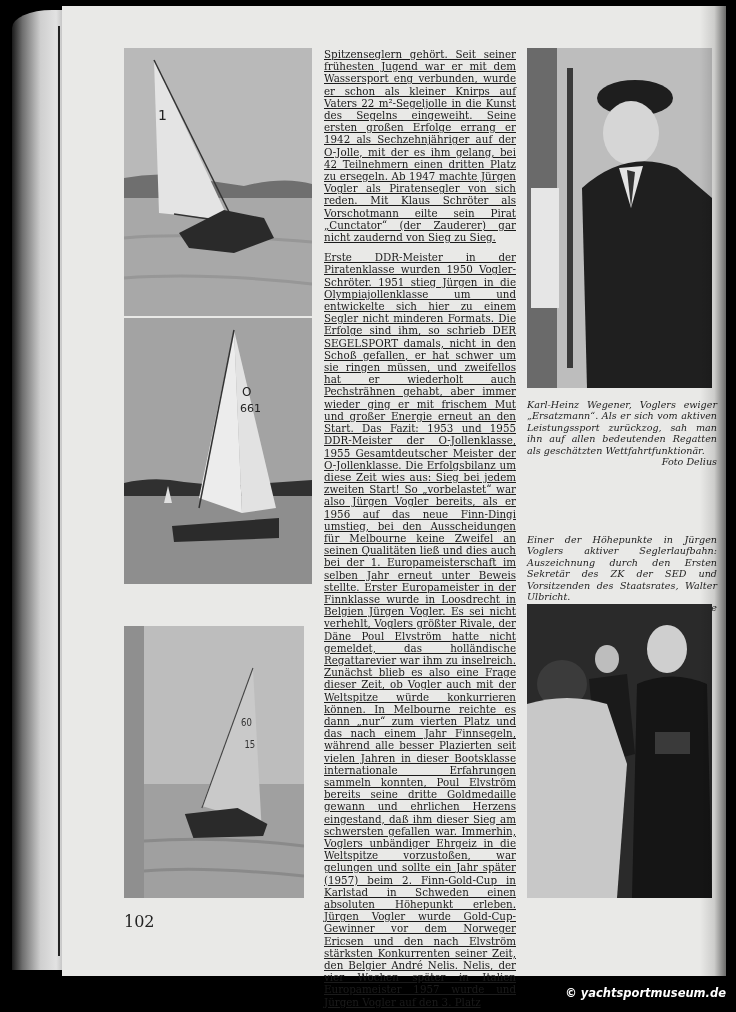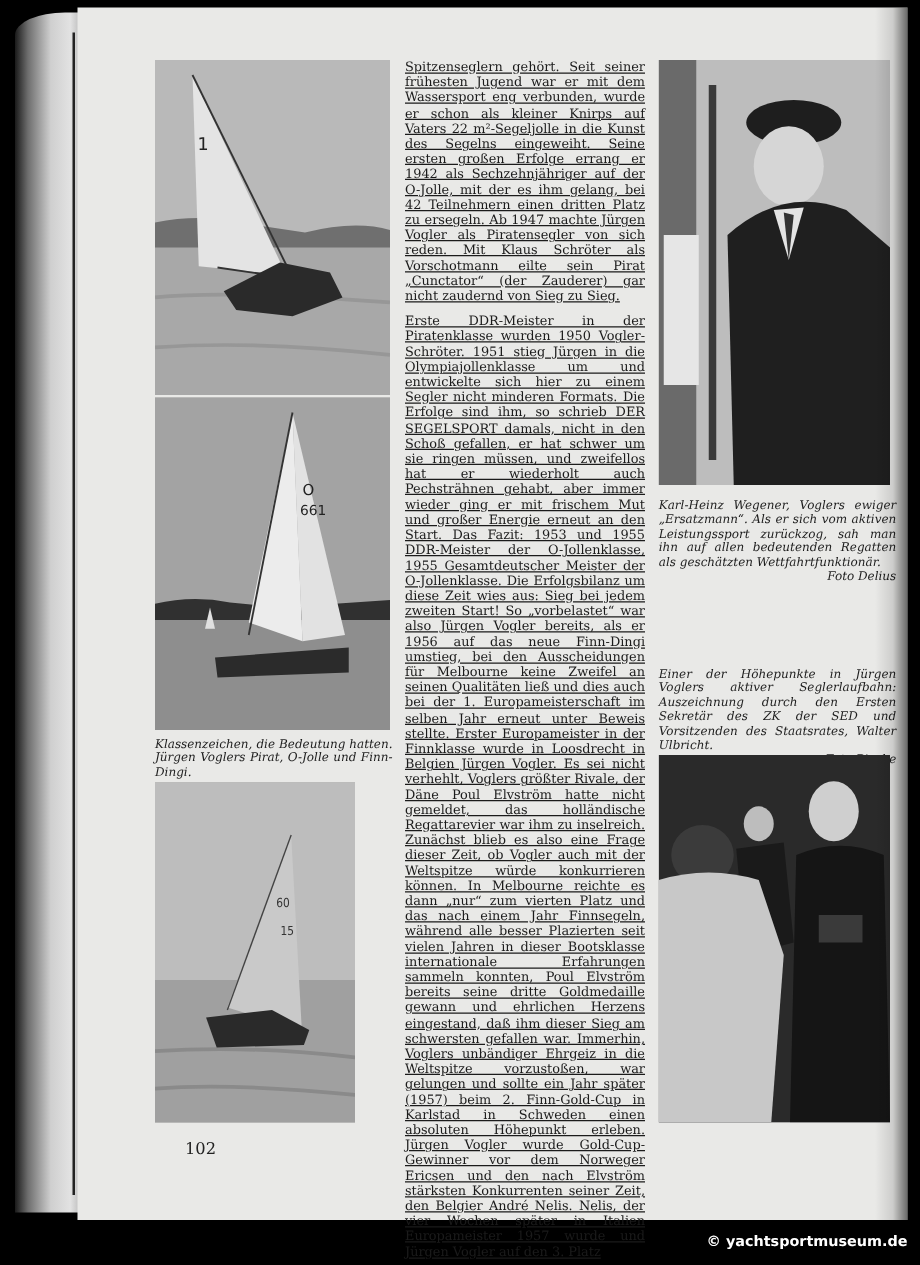--- a/index.html
+++ b/index.html
@@ -22,43 +22,43 @@
     position: absolute; right: 0; top: 0; width: 26px; height: 100%;
     background: linear-gradient(90deg, rgba(0,0,0,0) 0%, rgba(0,0,0,0.12) 55%, rgba(0,0,0,0.55) 100%);
   }
   .photo {
     position: absolute; overflow: hidden;
     background: #8f8f8f;
   }
   .photo svg { width: 100%; height: 100%; display: block; }
   #photo-pirat { left: 62px; top: 42px; width: 188px; height: 268px; }
   #photo-ojolle { left: 62px; top: 312px; width: 188px; height: 266px; }
-  #photo-finn { left: 62px; top: 620px; width: 160px; height: 272px; }
+  #photo-finn { left: 62px; top: 620px; width: 160px; height: 272px; padding-left: 20px; }
   #photo-wegener { left: 465px; top: 42px; width: 185px; height: 340px; }
   #photo-ulbricht { left: 465px; top: 598px; width: 185px; height: 294px; }
 
   .caption {
     position: absolute; font-style: italic; font-size: 9.6px; line-height: 11.4px; color: #1c1c1c;
     text-align: justify;
   }
   .caption .credit { display: block; text-align: right; }
   #cap-boats { left: 62px; top: 584px; width: 190px; }
   #cap-wegener { left: 465px; top: 393px; width: 190px; }
   #cap-ulbricht { left: 465px; top: 528px; width: 190px; }
 
   .article {
     position: absolute; left: 262px; top: 42px; width: 192px;
     font-size: 10.3px; line-height: 12.2px; color: #1b1b1b;
     text-align: justify; hyphens: manual;
   }
   .article p { margin: 0 0 8px 0; text-decoration: underline; }
-  .page-number { position: absolute; left: 62px; top: 906px; font-size: 13px; color: #222; margin-left: 24px; }
+  .page-number { position: absolute; left: 62px; top: 906px; font-size: 16px; color: #222; }
   .watermark {
     position: absolute; right: 10px; top: 986px; color: #fff;
-    font-family: "DejaVu Sans", sans-serif; font-weight: bold; font-size: 11.5px;
+    font-family: "DejaVu Sans", sans-serif; font-weight: bold; font-size: 11.5px; font-style: italic;
   }
 </style>
 </head>
 <body>
 
 <div class="book-edge"></div>
 <div class="book-edge-line"></div>
 
 <div class="page">
 
@@ -85,23 +85,20 @@
       <path d="M75 180 L110 12 L118 195 Z" fill="#ececec"></path>
       <path d="M110 12 L118 195 L152 190 Z" fill="#e2e2e2"></path>
       <line x1="110" y1="12" x2="75" y2="190" stroke="#333" stroke-width="1.5"></line>
       <path d="M48 208 L155 200 L155 220 L50 224 Z" fill="#2b2b2b"></path>
       <path d="M44 168 L48 185 L40 185 Z" fill="#e0e0e0"></path>
       <text x="118" y="78" font-size="12" fill="#222" font-family="DejaVu Sans, sans-serif">O</text>
       <text x="116" y="94" font-size="11" fill="#222" font-family="DejaVu Sans, sans-serif">661</text>
     </svg>
   </div>
 
-  <div class="caption" id="cap-boats">
-    <span>Klassenzeichen, die Bedeutung hatten. Jürgen Voglers Pirat, O-Jolle und Finn-Dingi.</span>
-  </div>
 
   <div class="photo" id="photo-finn">
     <svg viewBox="0 0 188 272" preserveAspectRatio="none">
       <rect width="188" height="160" fill="#bdbdbd"></rect>
       <rect y="158" width="188" height="114" fill="#a0a0a0"></rect>
       <path d="M0 215 Q90 210 188 220" stroke="#8a8a8a" stroke-width="3" fill="none"></path>
       <path d="M0 245 Q70 240 188 250" stroke="#8a8a8a" stroke-width="3" fill="none"></path>
       <path d="M68 180 L128 42 L138 198 Z" fill="#c9c9c9"></path>
       <line x1="128" y1="42" x2="68" y2="182" stroke="#444" stroke-width="1.3"></line>
       <path d="M48 188 L110 182 L145 198 L140 210 L58 212 Z" fill="#2a2a2a"></path>

